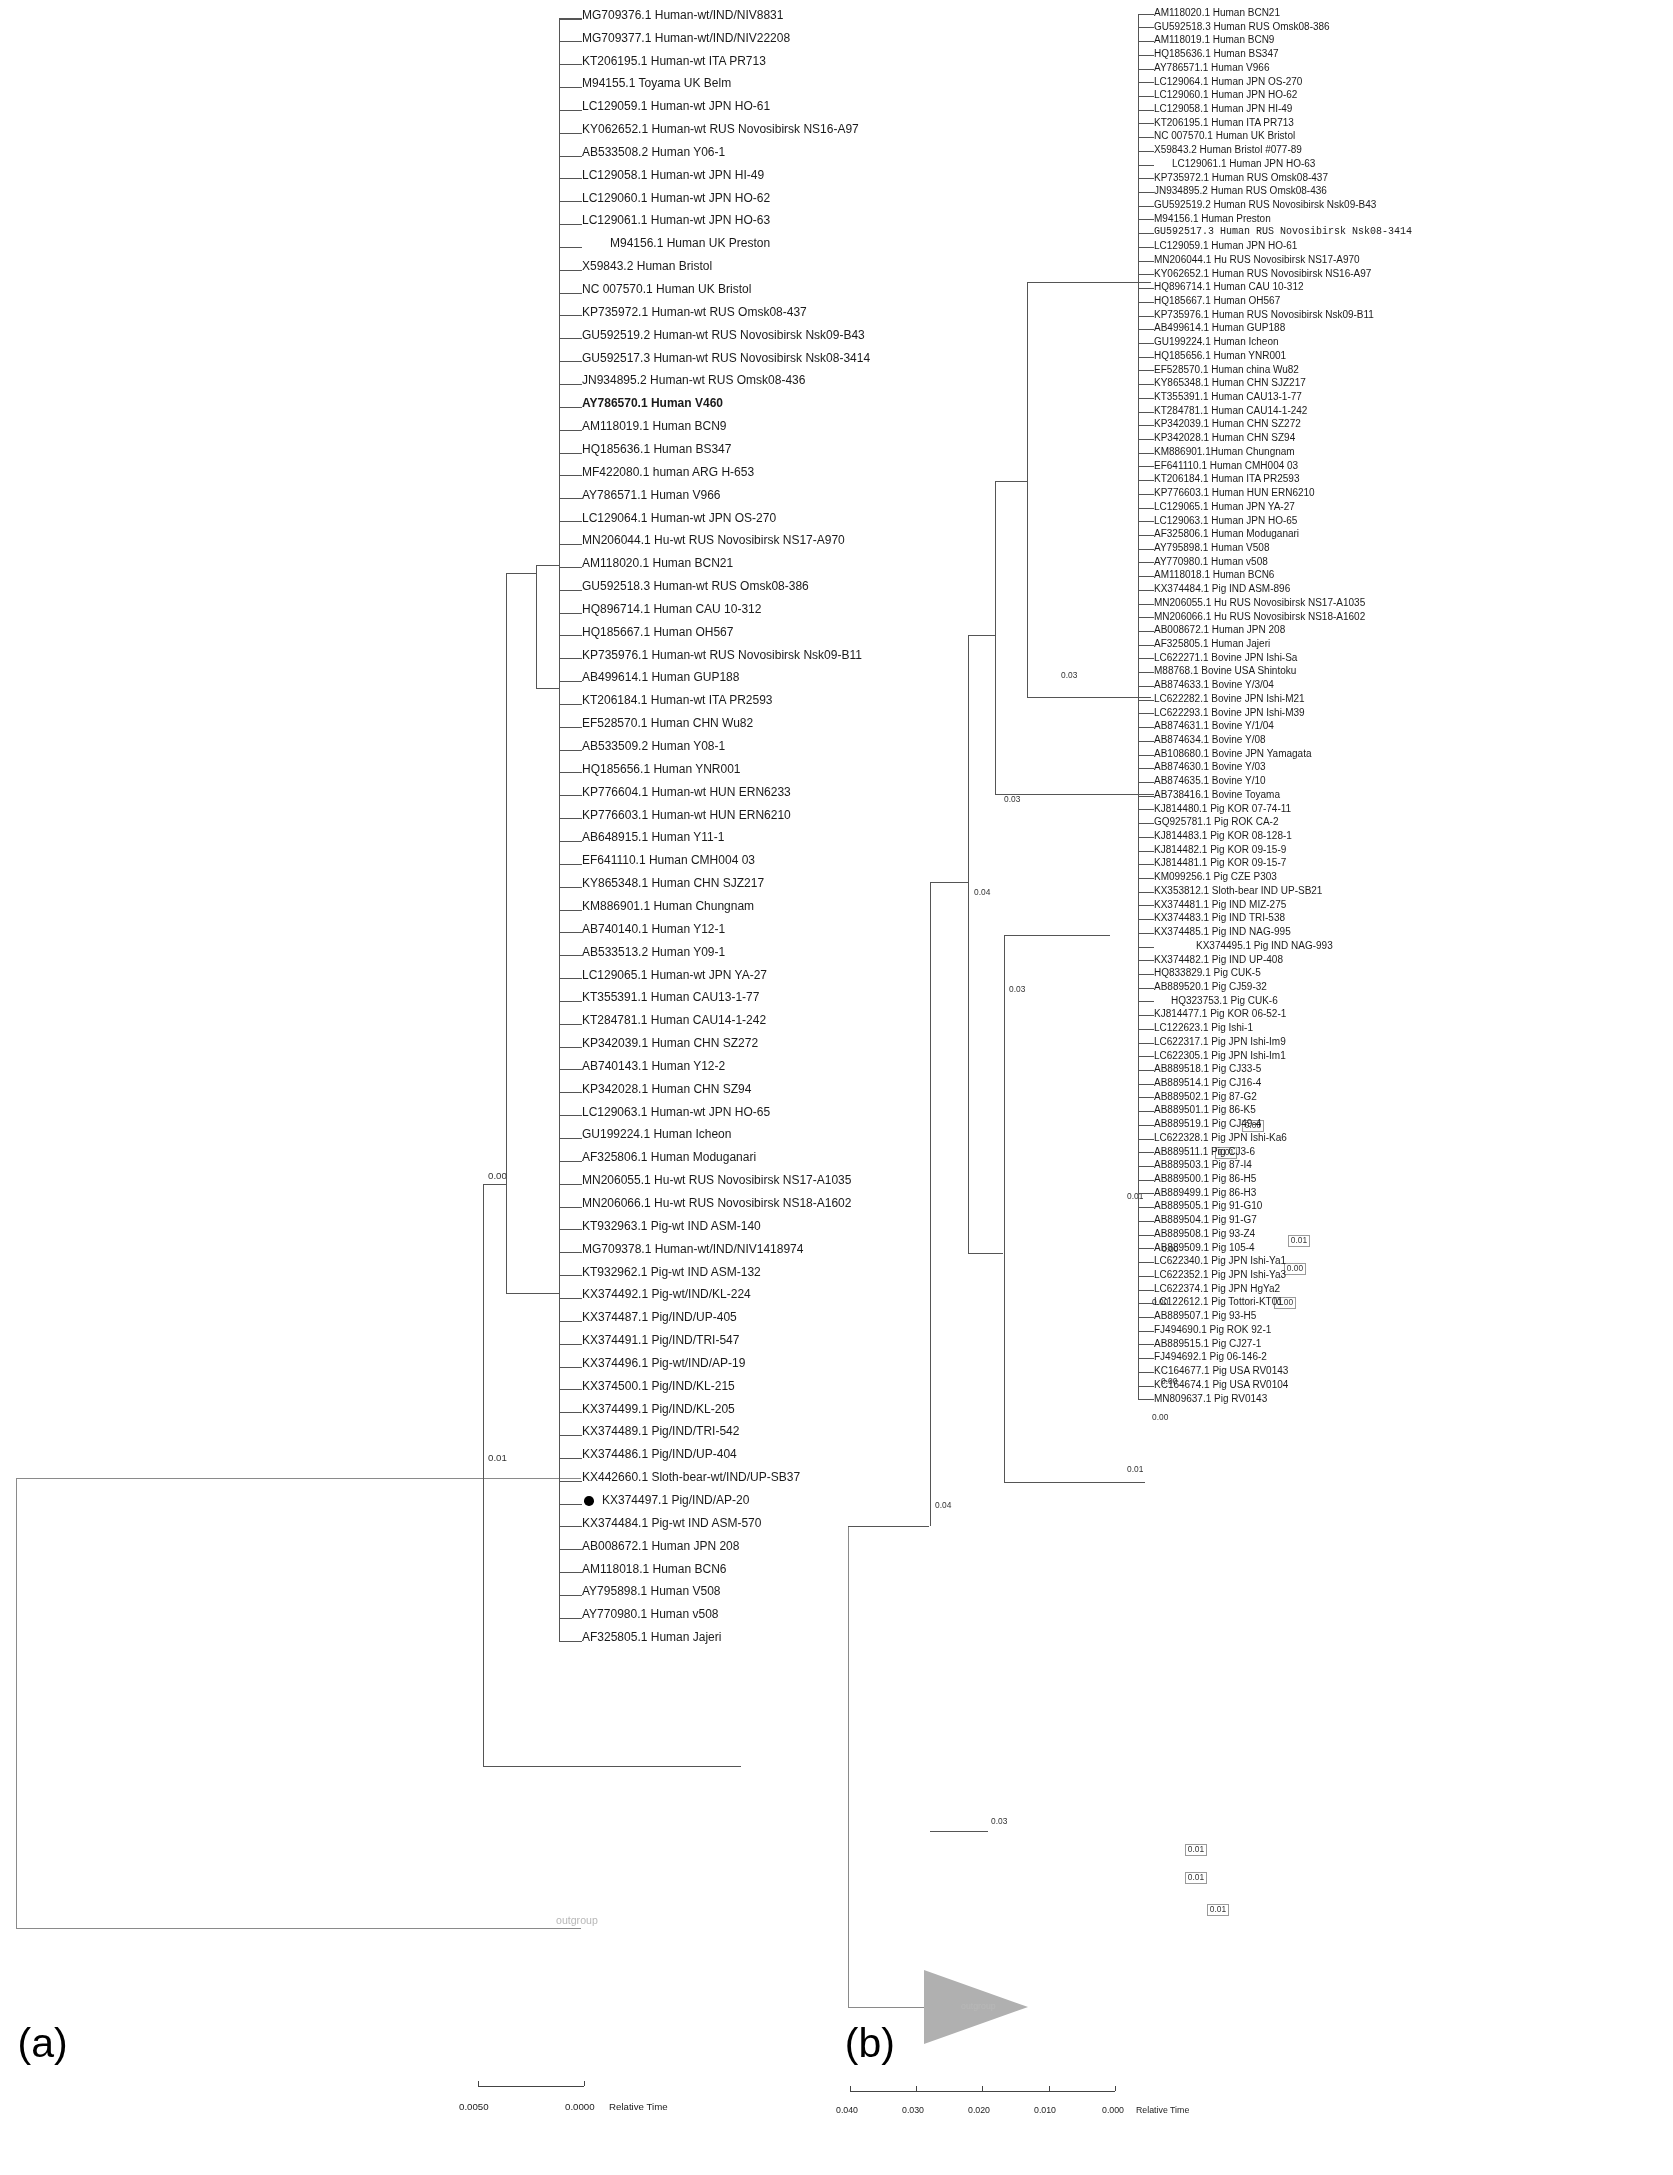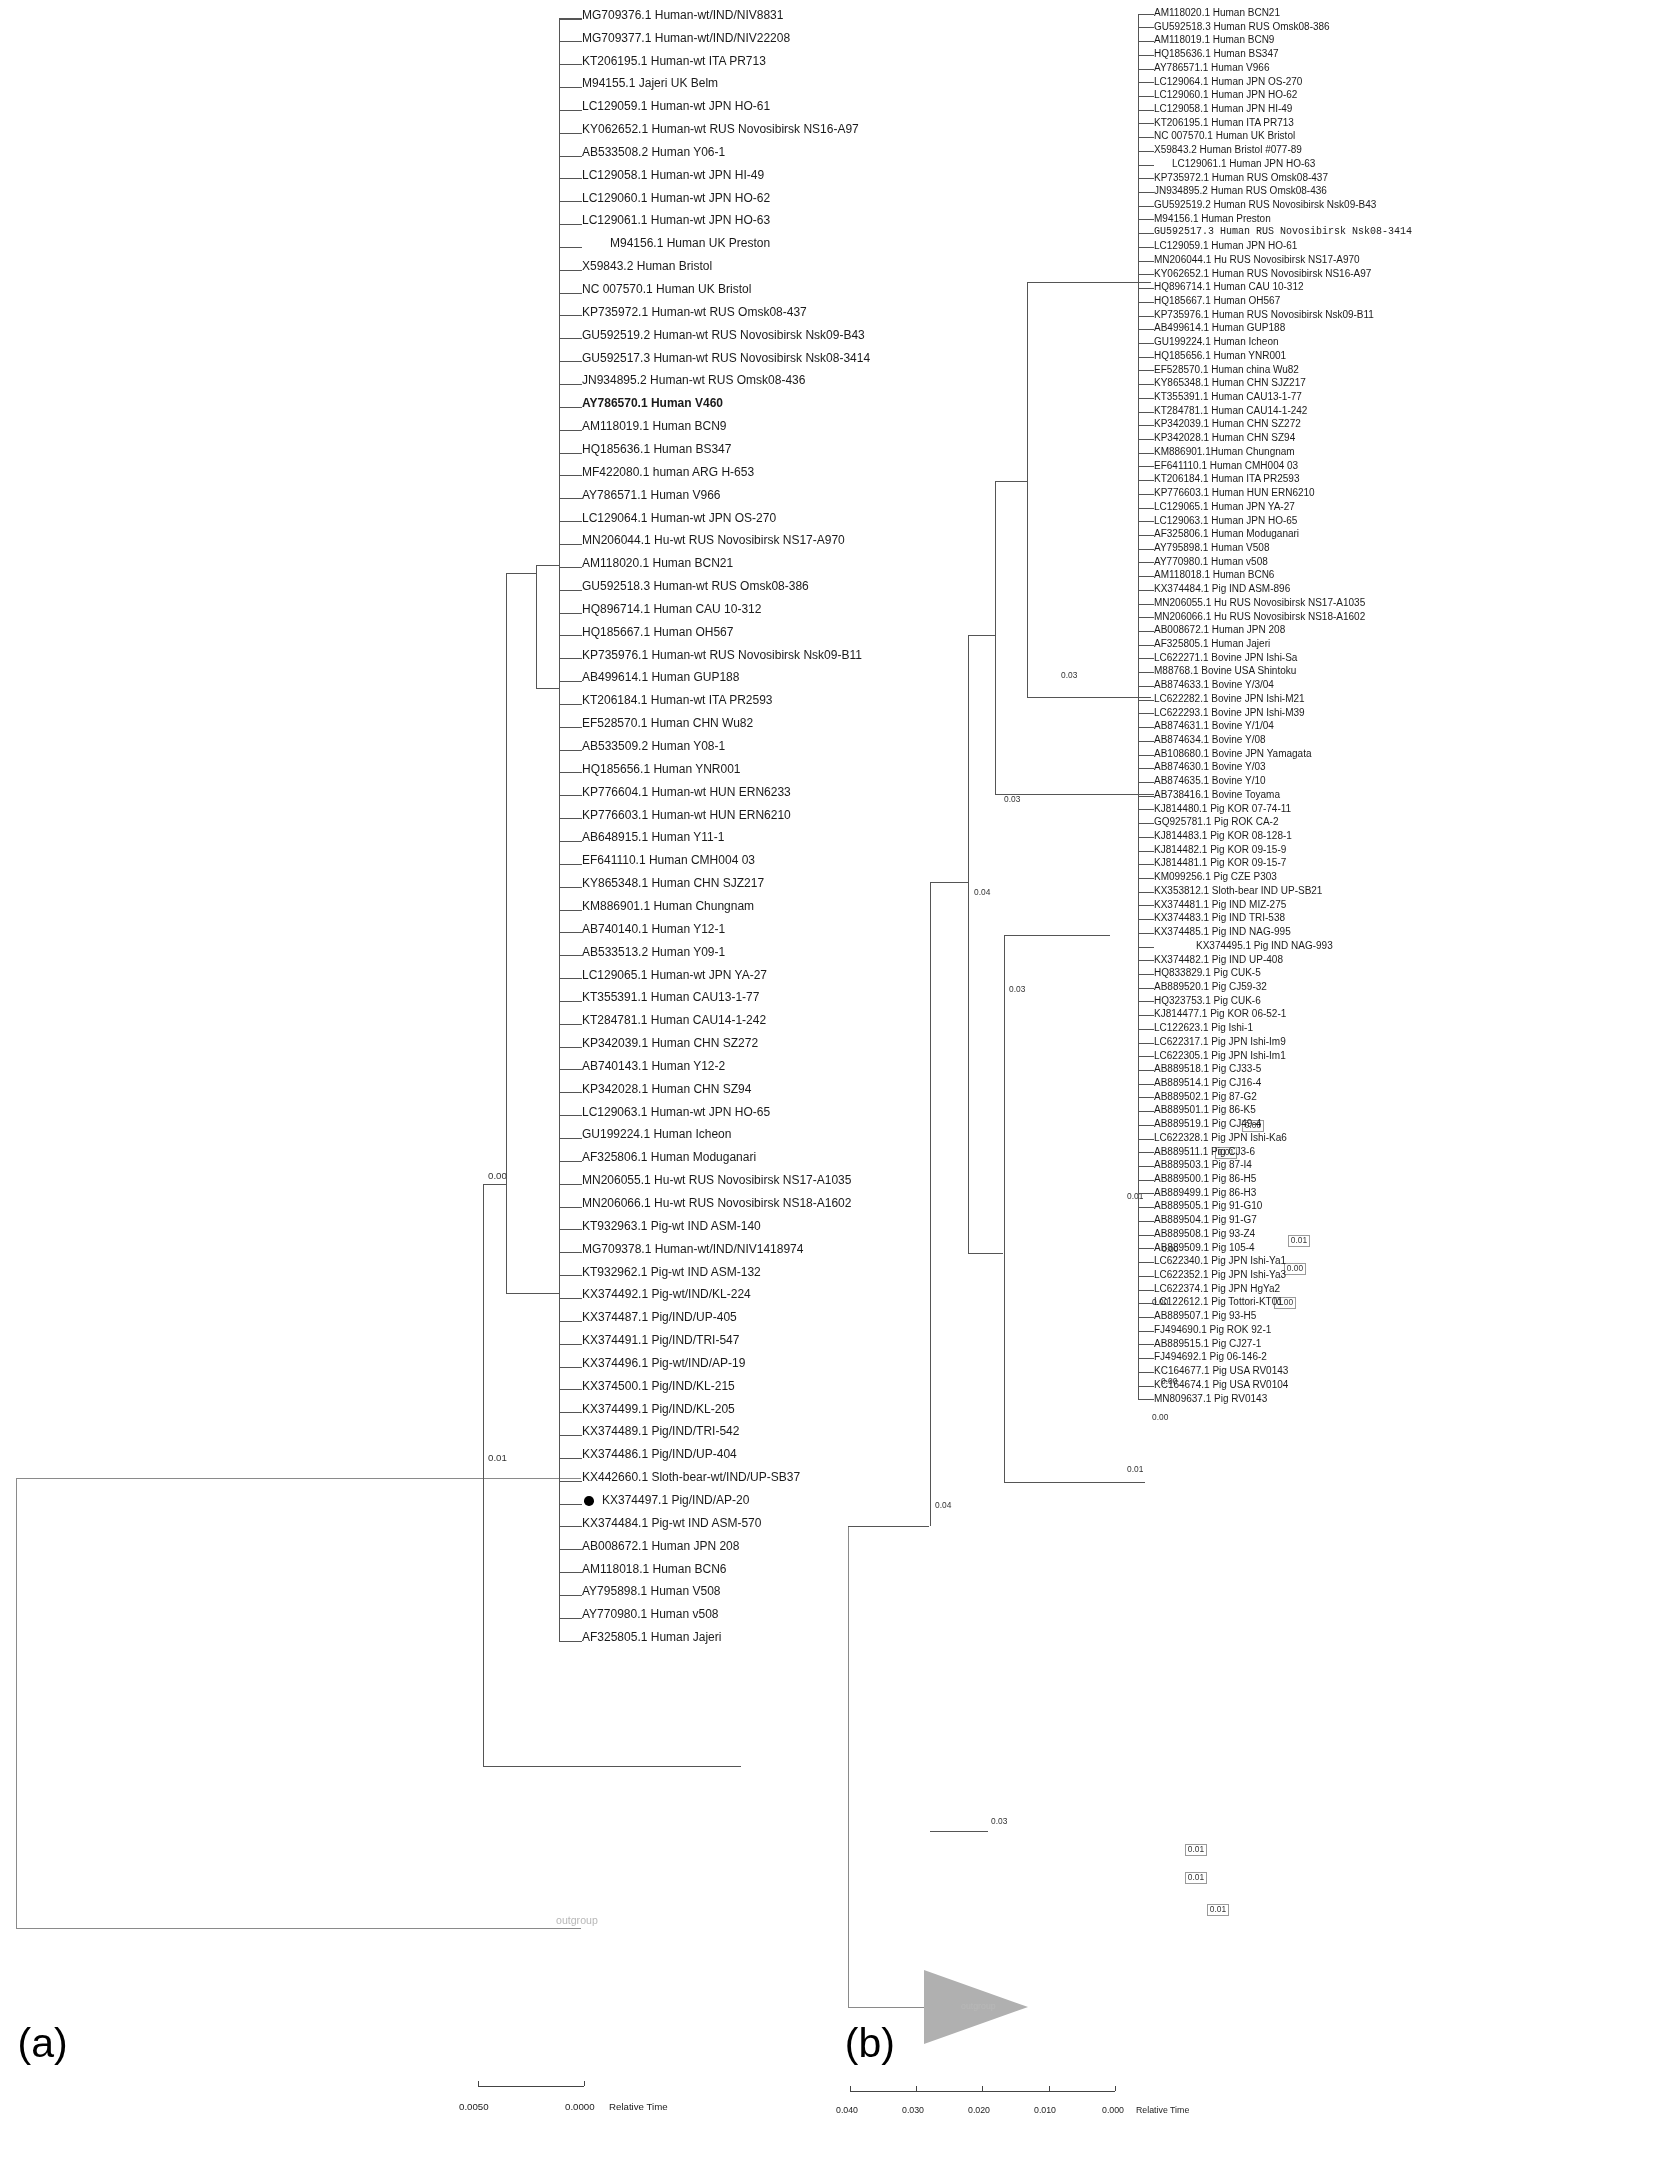--- a/index.html
+++ b/index.html
@@ -60,21 +60,21 @@
   <div class="nodelabel" style="left:488px;top:1170px;">0.00</div>
   <div class="nodelabel" style="left:488px;top:1452px;">0.01</div>
 
   <div class="taxa" id="taxa-a">
       <div class="taxon" style="left: 582px; top: 8.8px;">MG709376.1 Human-wt/IND/NIV8831</div>
       <div class="hline" style="left: 559px; top: 18.4px; width: 23px;"></div>
       <div class="taxon" style="left: 582px; top: 32px;">MG709377.1 Human-wt/IND/NIV22208</div>
       <div class="hline" style="left: 559px; top: 41px; width: 23px;"></div>
       <div class="taxon" style="left: 582px; top: 55px;">KT206195.1 Human-wt ITA PR713</div>
       <div class="hline" style="left: 559px; top: 64px; width: 23px;"></div>
-      <div class="taxon" style="left: 582px; top: 77px;">M94155.1 Jajeri UK Belm</div>
+      <div class="taxon" style="left: 582px; top: 77px;">M94155.1 Toyama UK Belm</div>
       <div class="hline" style="left: 559px; top: 87px; width: 23px;"></div>
       <div class="taxon" style="left: 582px; top: 100px;">LC129059.1 Human-wt JPN HO-61</div>
       <div class="hline" style="left: 559px; top: 110px; width: 23px;"></div>
       <div class="taxon" style="left: 582px; top: 123px;">KY062652.1 Human-wt RUS Novosibirsk NS16-A97</div>
       <div class="hline" style="left: 559px; top: 133px; width: 23px;"></div>
       <div class="taxon" style="left: 582px; top: 146px;">AB533508.2 Human Y06-1</div>
       <div class="hline" style="left: 559px; top: 156px; width: 23px;"></div>
       <div class="taxon" style="left: 582px; top: 169px;">LC129058.1 Human-wt JPN HI-49</div>
       <div class="hline" style="left: 559px; top: 178px; width: 23px;"></div>
       <div class="taxon" style="left: 582px; top: 192px;">LC129060.1 Human-wt JPN HO-62</div>
@@ -409,21 +409,21 @@
       <div class="taxon b" style="left: 318px; top: 927px;">KX374485.1 Pig IND NAG-995</div>
       <div class="hline" style="left: 302px; top: 933px; width: 16px;"></div>
       <div class="taxon b" style="left: 318px; top: 941px; padding-left: 42px;">KX374495.1 Pig IND NAG-993</div>
       <div class="hline" style="left: 302px; top: 947px; width: 16px;"></div>
       <div class="taxon b" style="left: 318px; top: 955px;">KX374482.1 Pig IND UP-408</div>
       <div class="hline" style="left: 302px; top: 960px; width: 16px;"></div>
       <div class="taxon b" style="left: 318px; top: 968px;">HQ833829.1 Pig CUK-5</div>
       <div class="hline" style="left: 302px; top: 974px; width: 16px;"></div>
       <div class="taxon b" style="left: 318px; top: 982px;">AB889520.1 Pig CJ59-32</div>
       <div class="hline" style="left: 302px; top: 988px; width: 16px;"></div>
-      <div class="taxon b" style="left: 318px; top: 996px; text-align: right;">HQ323753.1 Pig CUK-6</div>
+      <div class="taxon b" style="left: 335px; top: 996px; text-align: right;">HQ323753.1 Pig CUK-6</div>
       <div class="hline" style="left: 302px; top: 1001px; width: 16px;"></div>
       <div class="taxon b" style="left: 318px; top: 1009px;">KJ814477.1 Pig KOR 06-52-1</div>
       <div class="hline" style="left: 302px; top: 1015px; width: 16px;"></div>
       <div class="taxon b" style="left: 318px; top: 1023px;">LC122623.1 Pig Ishi-1</div>
       <div class="hline" style="left: 302px; top: 1029px; width: 16px;"></div>
       <div class="taxon b" style="left: 318px; top: 1037px;">LC622317.1 Pig JPN Ishi-Im9</div>
       <div class="hline" style="left: 302px; top: 1043px; width: 16px;"></div>
       <div class="taxon b" style="left: 318px; top: 1051px;">LC622305.1 Pig JPN Ishi-Im1</div>
       <div class="hline" style="left: 302px; top: 1056px; width: 16px;"></div>
       <div class="taxon b" style="left: 318px; top: 1064px;">AB889518.1 Pig CJ33-5</div>

